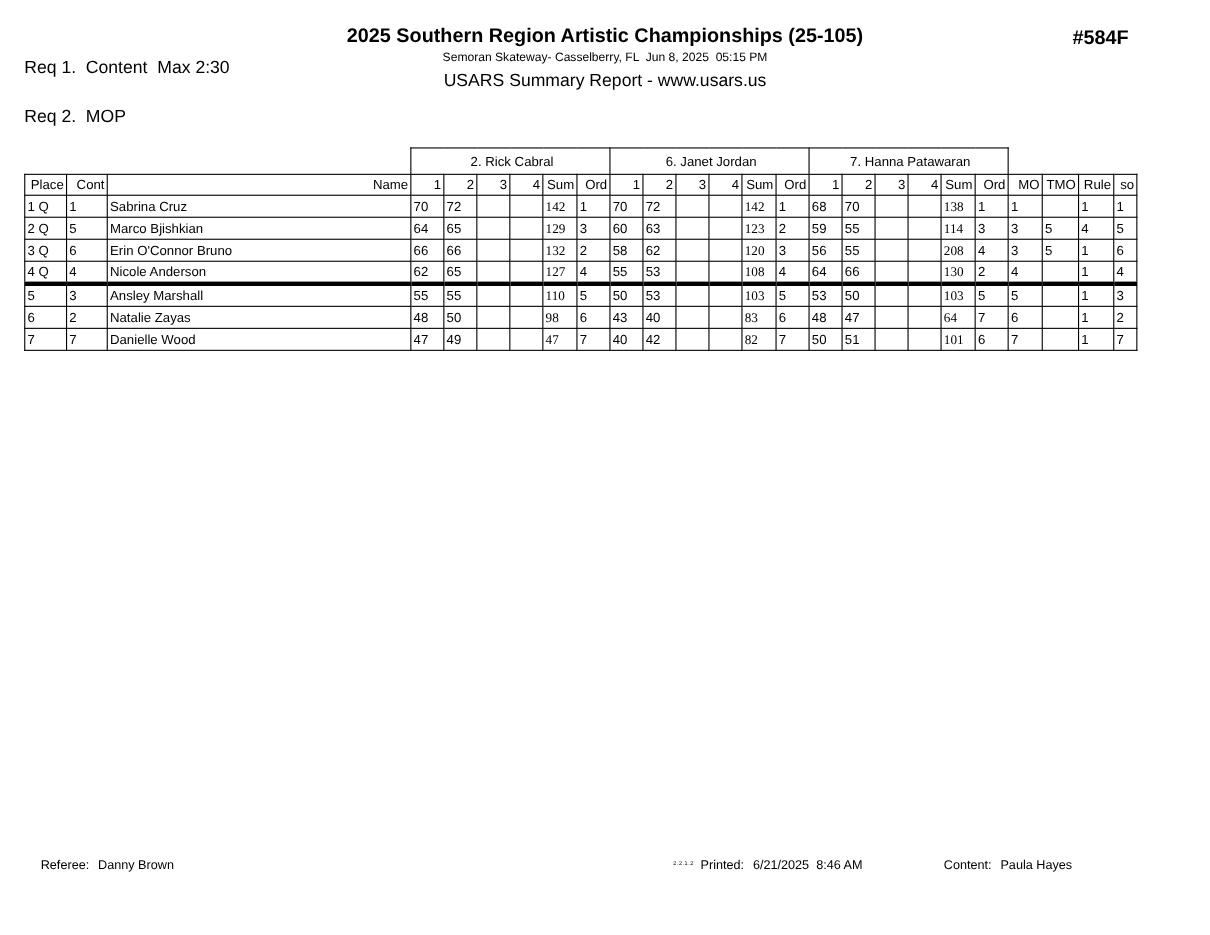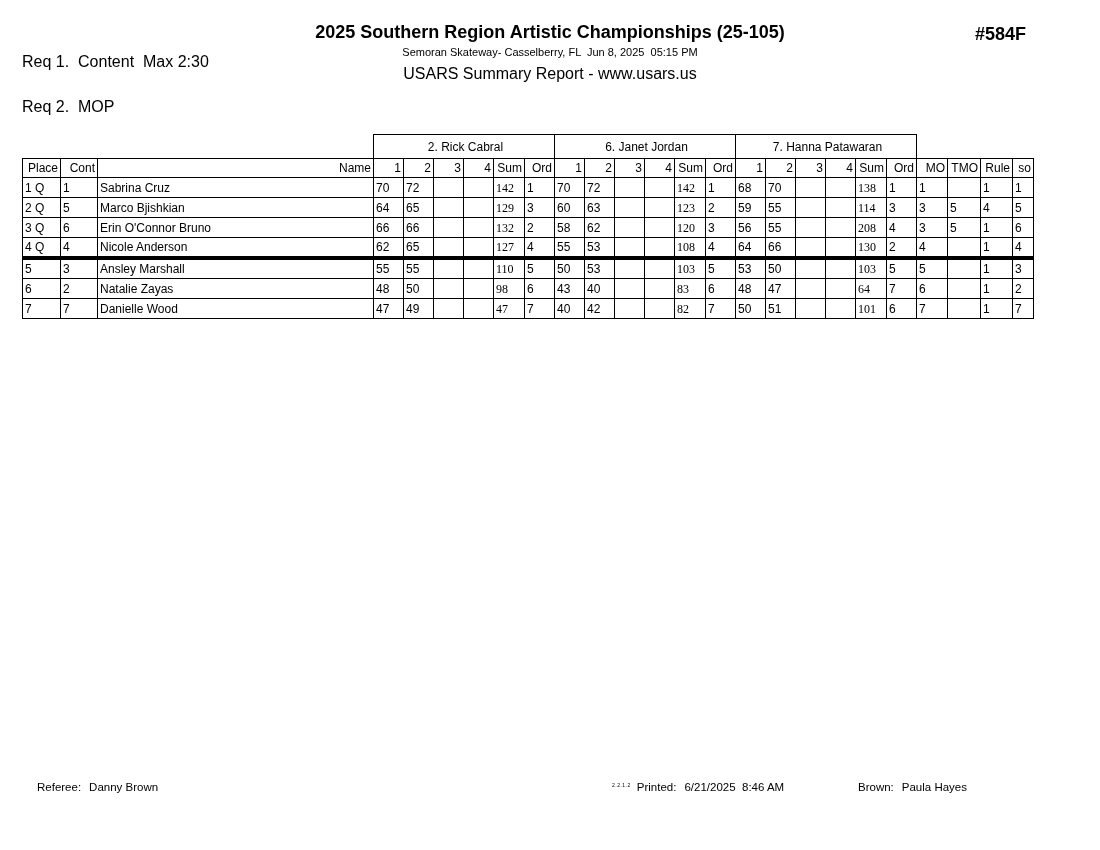--- a/index.html
+++ b/index.html
@@ -363,17 +363,17 @@
   </table>
 
   <div class="footer">
     <div class="referee">
       <span class="label">Referee:</span><span>Danny Brown</span>
     </div>
     <div class="printed">
       <span class="version-tag">2.2.1.2</span><span class="label">Printed:</span><span style="white-space:pre;">6/21/2025  8:46 AM</span>
     </div>
     <div class="scorer">
-      <span class="label">Brown:</span><span>Paula Hayes</span>
+      <span class="label">Content:</span><span>Paula Hayes</span>
     </div>
   </div>
 
 </div>
 
 </body></html>

